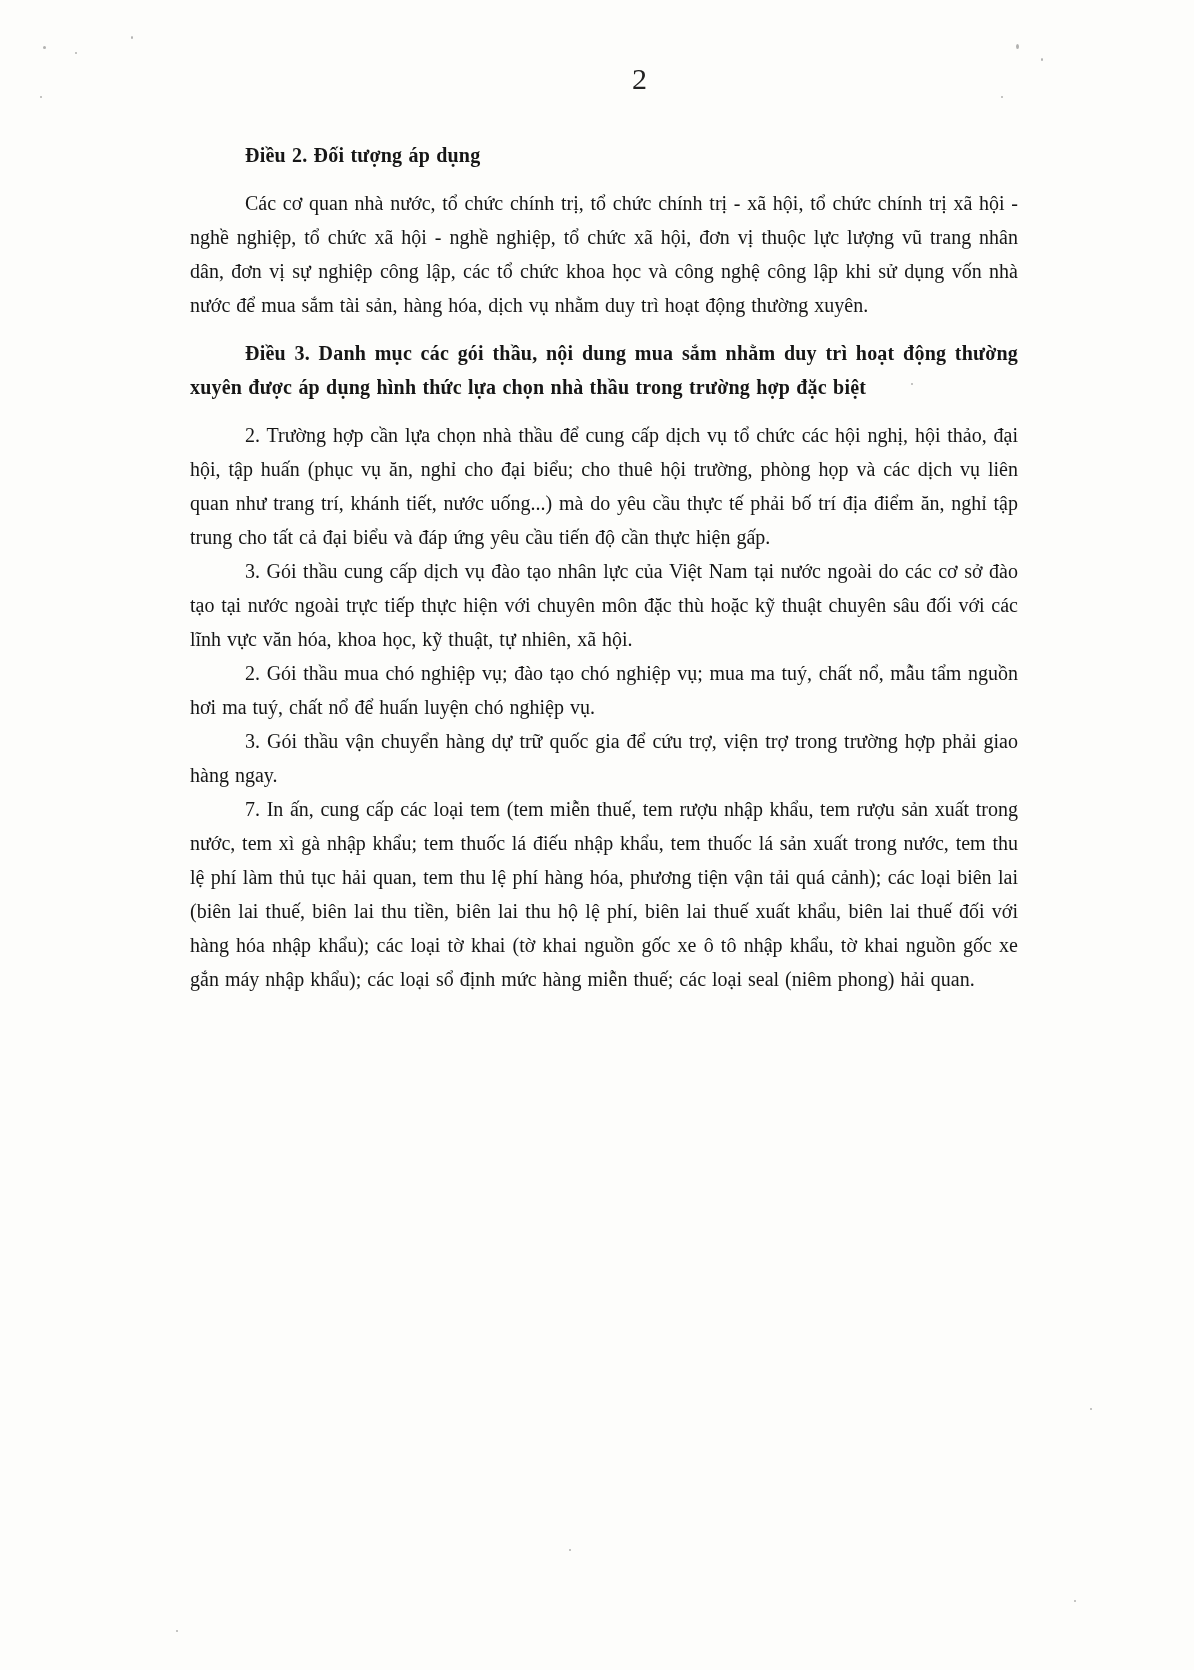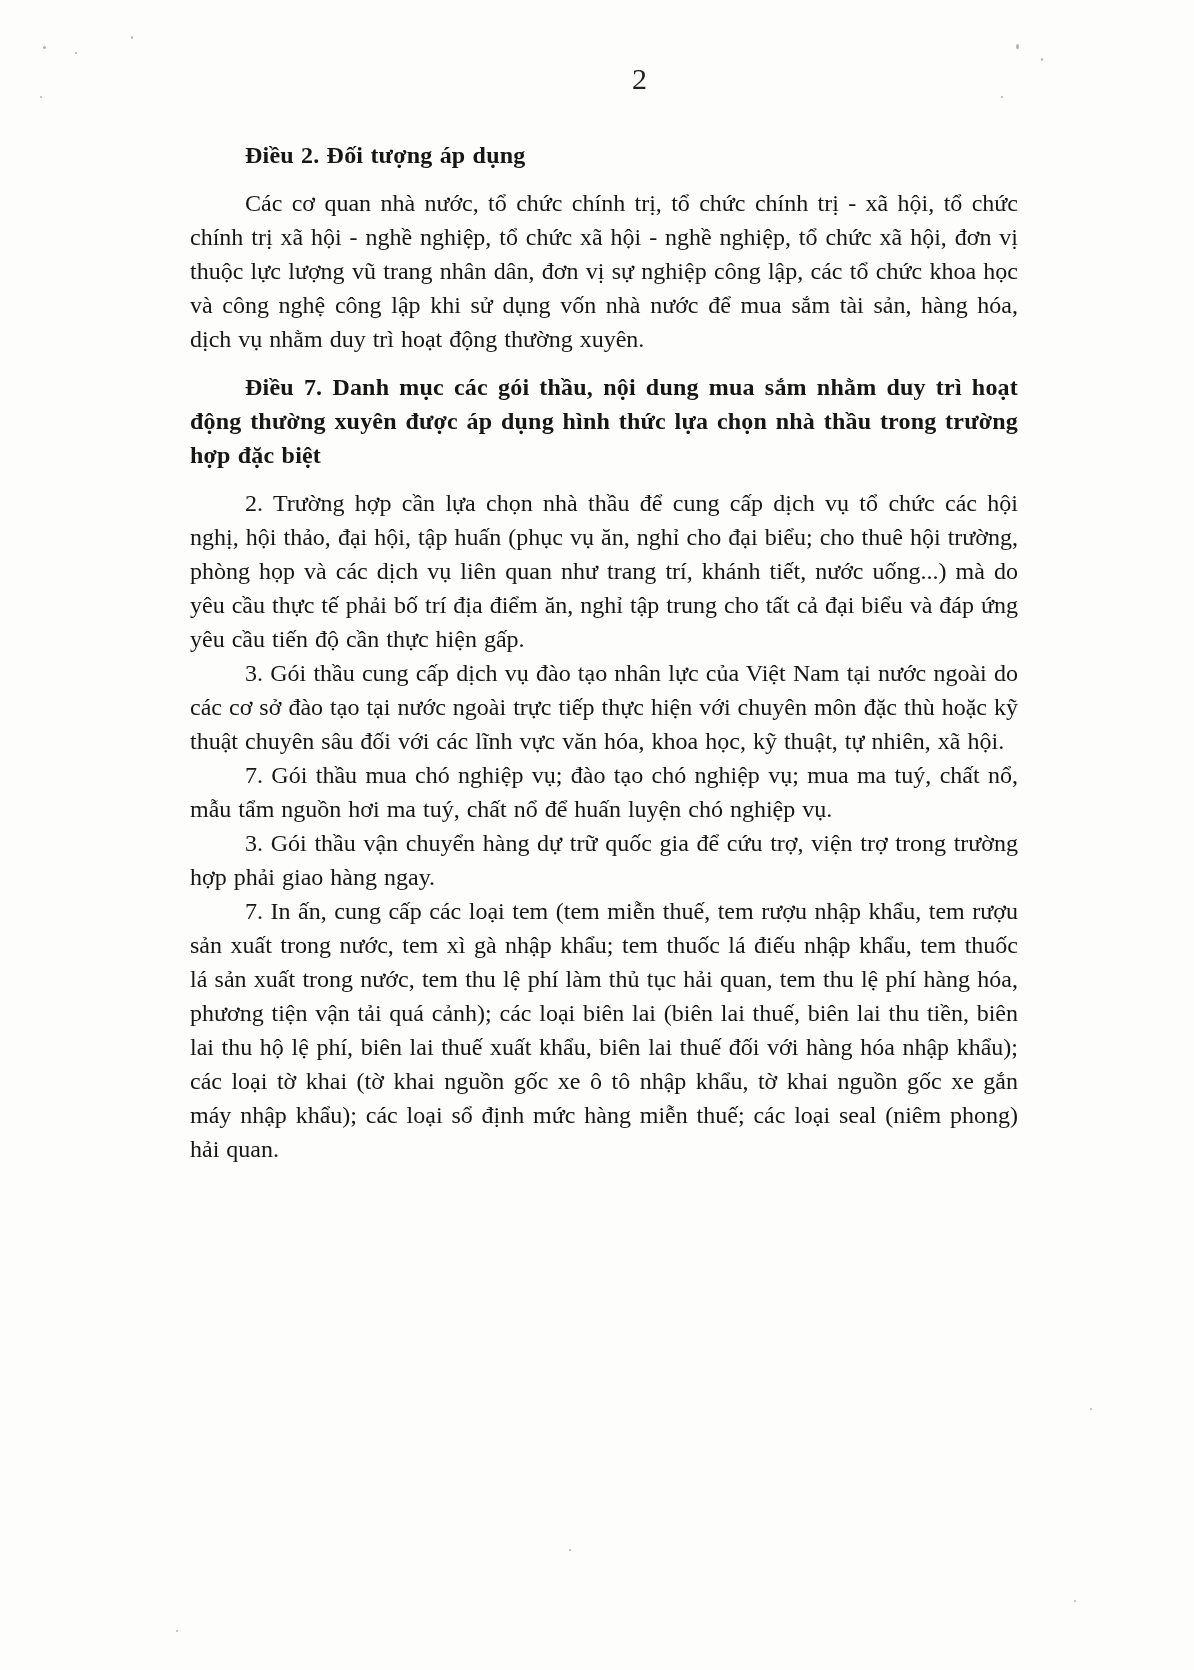--- a/index.html
+++ b/index.html
@@ -29,21 +29,21 @@
       letter-spacing: 1px;
       color: #222;
     }
     .content {
       position: absolute;
       top: 138px;
       left: 190px;
       width: 828px;
     }
     .heading, .para {
-      font-size: 24px;
+      font-size: 20px;
       line-height: 34px;
       text-align: justify;
       text-indent: 55px;
       margin: 0;
       word-spacing: 1px;
     }
     .heading {
       font-weight: bold;
       letter-spacing: 0.2px;
     }
@@ -79,28 +79,28 @@
 <div class="page">
 
   <div class="page-number">2</div>
 
   <div class="content">
 
     <h2 class="heading">Điều 2. Đối tượng áp dụng</h2>
 
     <p class="para">Các cơ quan nhà nước, tổ chức chính trị, tổ chức chính trị - xã hội, tổ chức chính trị xã hội - nghề nghiệp, tổ chức xã hội - nghề nghiệp, tổ chức xã hội, đơn vị thuộc lực lượng vũ trang nhân dân, đơn vị sự nghiệp công lập, các tổ chức khoa học và công nghệ công lập khi sử dụng vốn nhà nước để mua sắm tài sản, hàng hóa, dịch vụ nhằm duy trì hoạt động thường xuyên.</p>
 
-    <h2 class="heading">Điều 7. Danh mục các gói thầu, nội dung mua sắm nhằm duy trì hoạt động thường xuyên được áp dụng hình thức lựa chọn nhà thầu trong trường hợp đặc biệt</h2>
+    <h2 class="heading">Điều 3. Danh mục các gói thầu, nội dung mua sắm nhằm duy trì hoạt động thường xuyên được áp dụng hình thức lựa chọn nhà thầu trong trường hợp đặc biệt</h2>
 
 
     <p class="para">2. Trường hợp cần lựa chọn nhà thầu để cung cấp dịch vụ tổ chức các hội nghị, hội thảo, đại hội, tập huấn (phục vụ ăn, nghỉ cho đại biểu; cho thuê hội trường, phòng họp và các dịch vụ liên quan như trang trí, khánh tiết, nước uống...) mà do yêu cầu thực tế phải bố trí địa điểm ăn, nghỉ tập trung cho tất cả đại biểu và đáp ứng yêu cầu tiến độ cần thực hiện gấp.</p>
 
     <p class="para">3. Gói thầu cung cấp dịch vụ đào tạo nhân lực của Việt Nam tại nước ngoài do các cơ sở đào tạo tại nước ngoài trực tiếp thực hiện với chuyên môn đặc thù hoặc kỹ thuật chuyên sâu đối với các lĩnh vực văn hóa, khoa học, kỹ thuật, tự nhiên, xã hội.</p>
 
-    <p class="para">7. Gói thầu mua chó nghiệp vụ; đào tạo chó nghiệp vụ; mua ma tuý, chất nổ, mẫu tẩm nguồn hơi ma tuý, chất nổ để huấn luyện chó nghiệp vụ.</p>
+    <p class="para">2. Gói thầu mua chó nghiệp vụ; đào tạo chó nghiệp vụ; mua ma tuý, chất nổ, mẫu tẩm nguồn hơi ma tuý, chất nổ để huấn luyện chó nghiệp vụ.</p>
 
 
     <p class="para">3. Gói thầu vận chuyển hàng dự trữ quốc gia để cứu trợ, viện trợ trong trường hợp phải giao hàng ngay.</p>
 
     <p class="para">7. In ấn, cung cấp các loại tem (tem miễn thuế, tem rượu nhập khẩu, tem rượu sản xuất trong nước, tem xì gà nhập khẩu; tem thuốc lá điếu nhập khẩu, tem thuốc lá sản xuất trong nước, tem thu lệ phí làm thủ tục hải quan, tem thu lệ phí hàng hóa, phương tiện vận tải quá cảnh); các loại biên lai (biên lai thuế, biên lai thu tiền, biên lai thu hộ lệ phí, biên lai thuế xuất khẩu, biên lai thuế đối với hàng hóa nhập khẩu); các loại tờ khai (tờ khai nguồn gốc xe ô tô nhập khẩu, tờ khai nguồn gốc xe gắn máy nhập khẩu); các loại sổ định mức hàng miễn thuế; các loại seal (niêm phong) hải quan.</p>
 
   </div>
 
   <span class="speck s1"></span>
   <span class="speck s2"></span>

